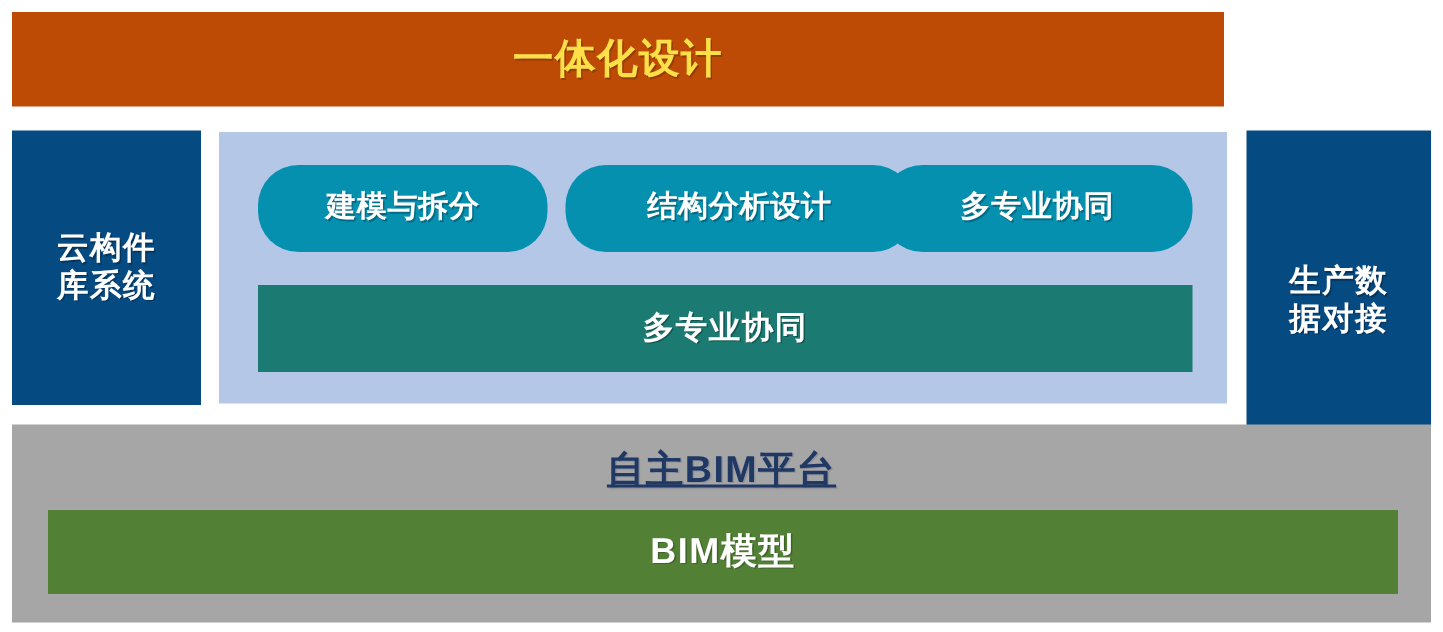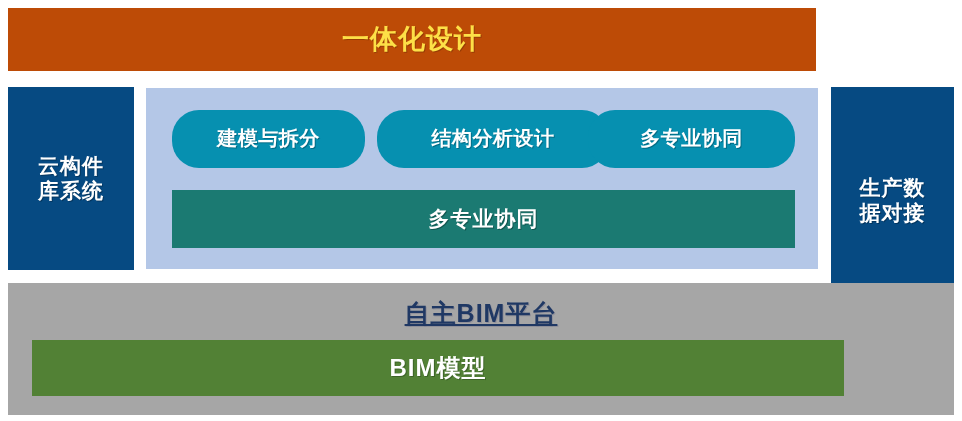--- a/index.html
+++ b/index.html
@@ -126,21 +126,21 @@
     font-size: 25px;
     font-weight: bold;
     letter-spacing: 1px;
     text-shadow: 1px 1px 0 rgba(120,120,140,0.45);
     text-decoration: underline;
   }
   #box-bim-model {
     position: absolute;
     left: 24px;
     top: 57px;
-    width: 812px;
+    width: 900px;
     height: 56px;
     background: #528135;
     color: #ffffff;
     font-size: 24px;
     font-weight: bold;
     letter-spacing: 1px;
     display: flex;
     align-items: center;
     justify-content: center;
     text-shadow: 1px 1px 0 rgba(40,70,25,0.5);

